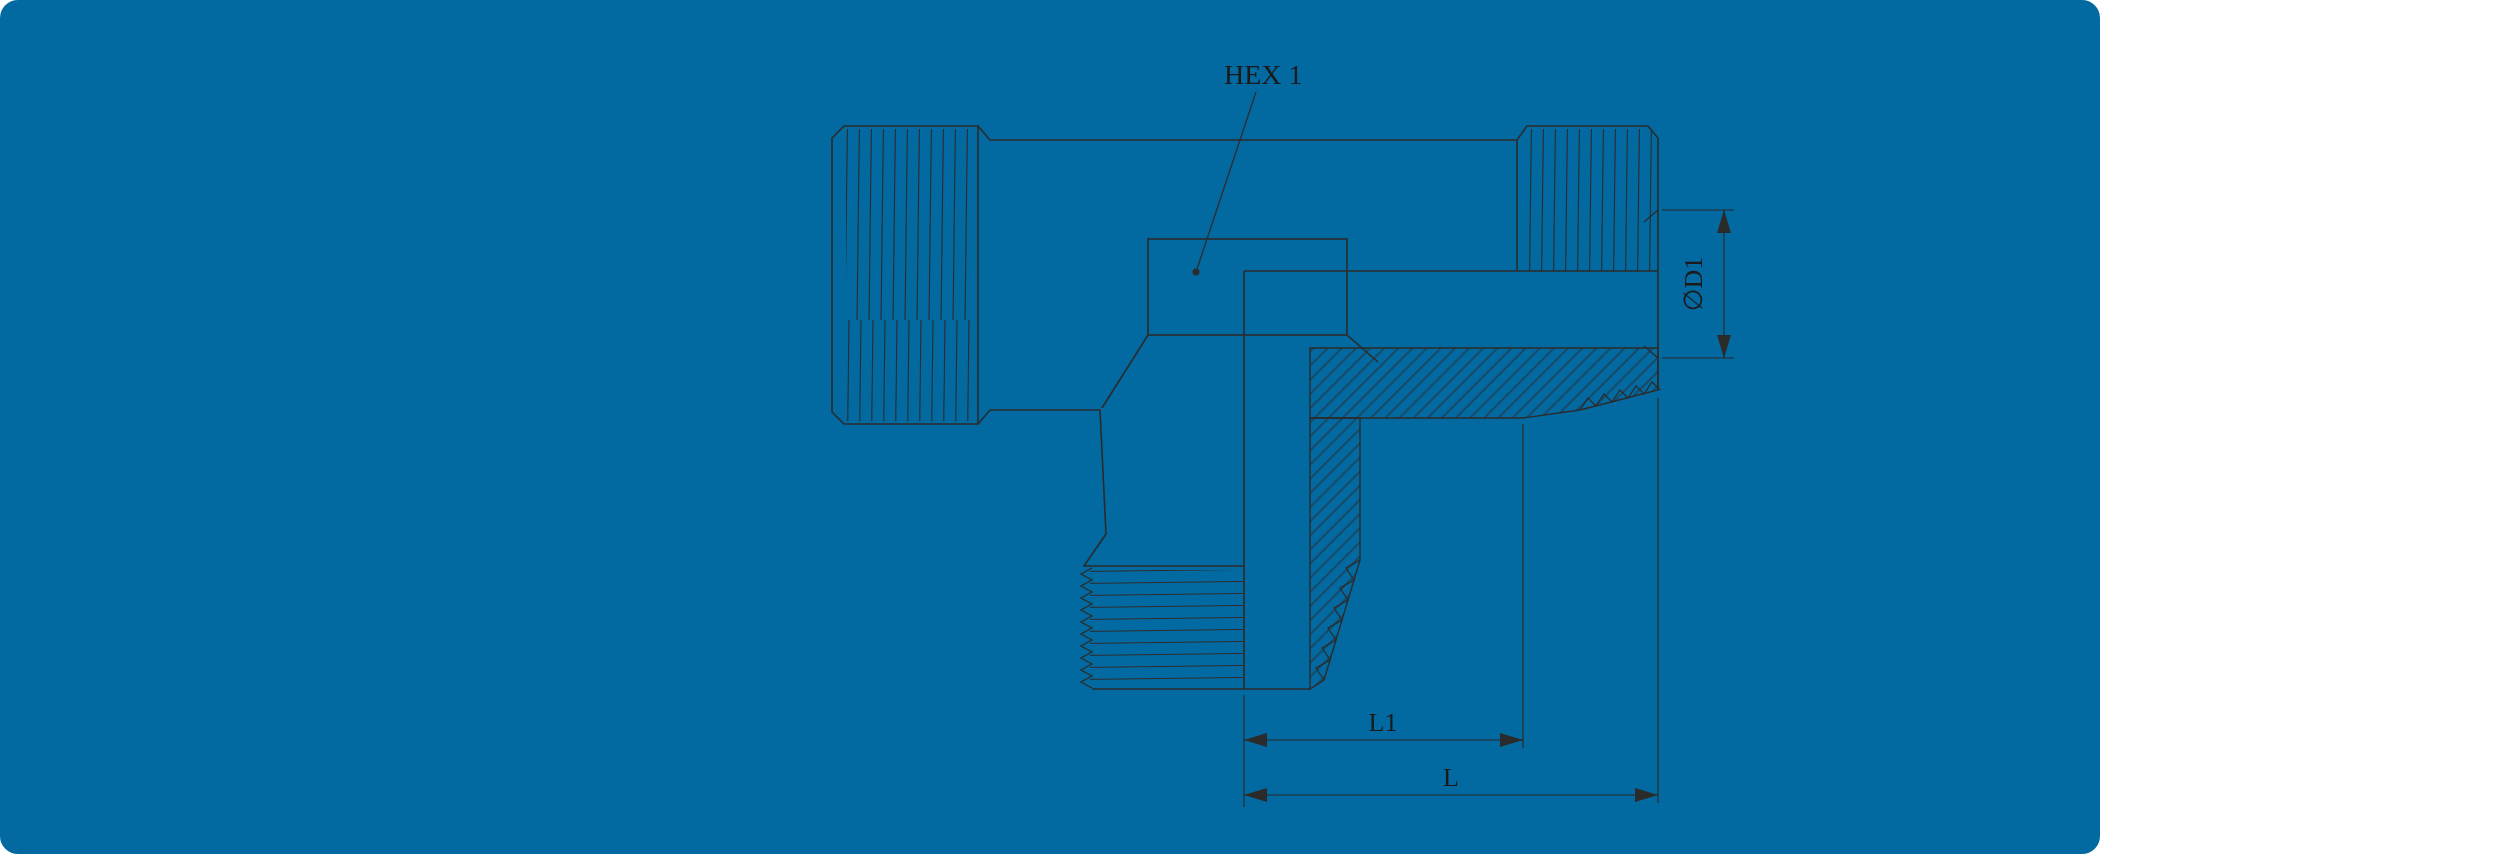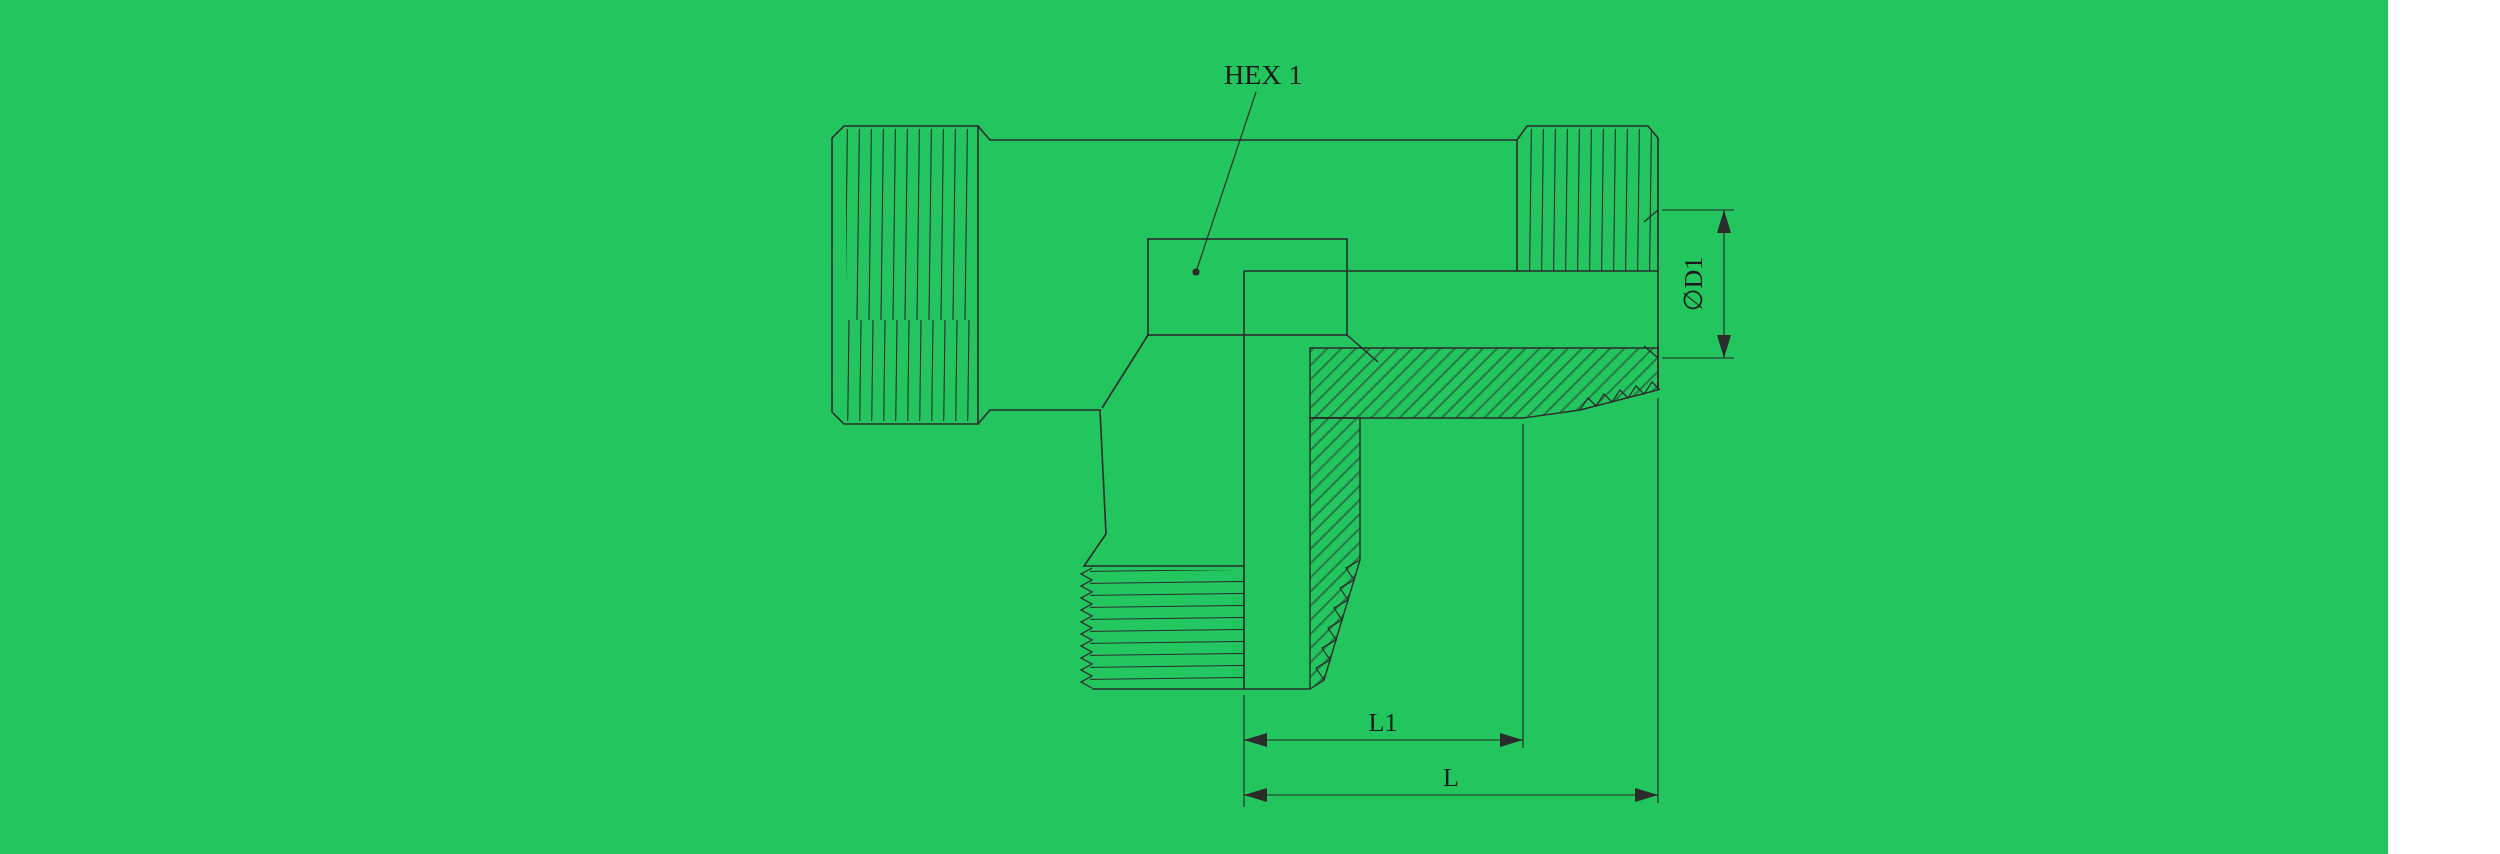--- a/index.html
+++ b/index.html
@@ -1,18 +1,19 @@
 <!DOCTYPE html>
 <html><head>
 <meta charset="utf-8">
 <style>
   html,body{margin:0;padding:0;background:#ffffff;}
   .stage{
-    width:2388px;height:854px;position:relative;background:#22c55e;overflow:hidden;
+    width:2100px;height:854px;position:relative;background:#0369a1;overflow:hidden;
     font-family:"Liberation Serif","DejaVu Serif",serif;
+    border-radius:18px;
   }
   svg{display:block;}
   text{
     font-family:"Liberation Serif","DejaVu Serif",serif;
     fill:#1a1a1a;
   }
   .callout-text{font-size:28px;}
   .dim-text{font-size:26px;}
 </style>
 </head>

